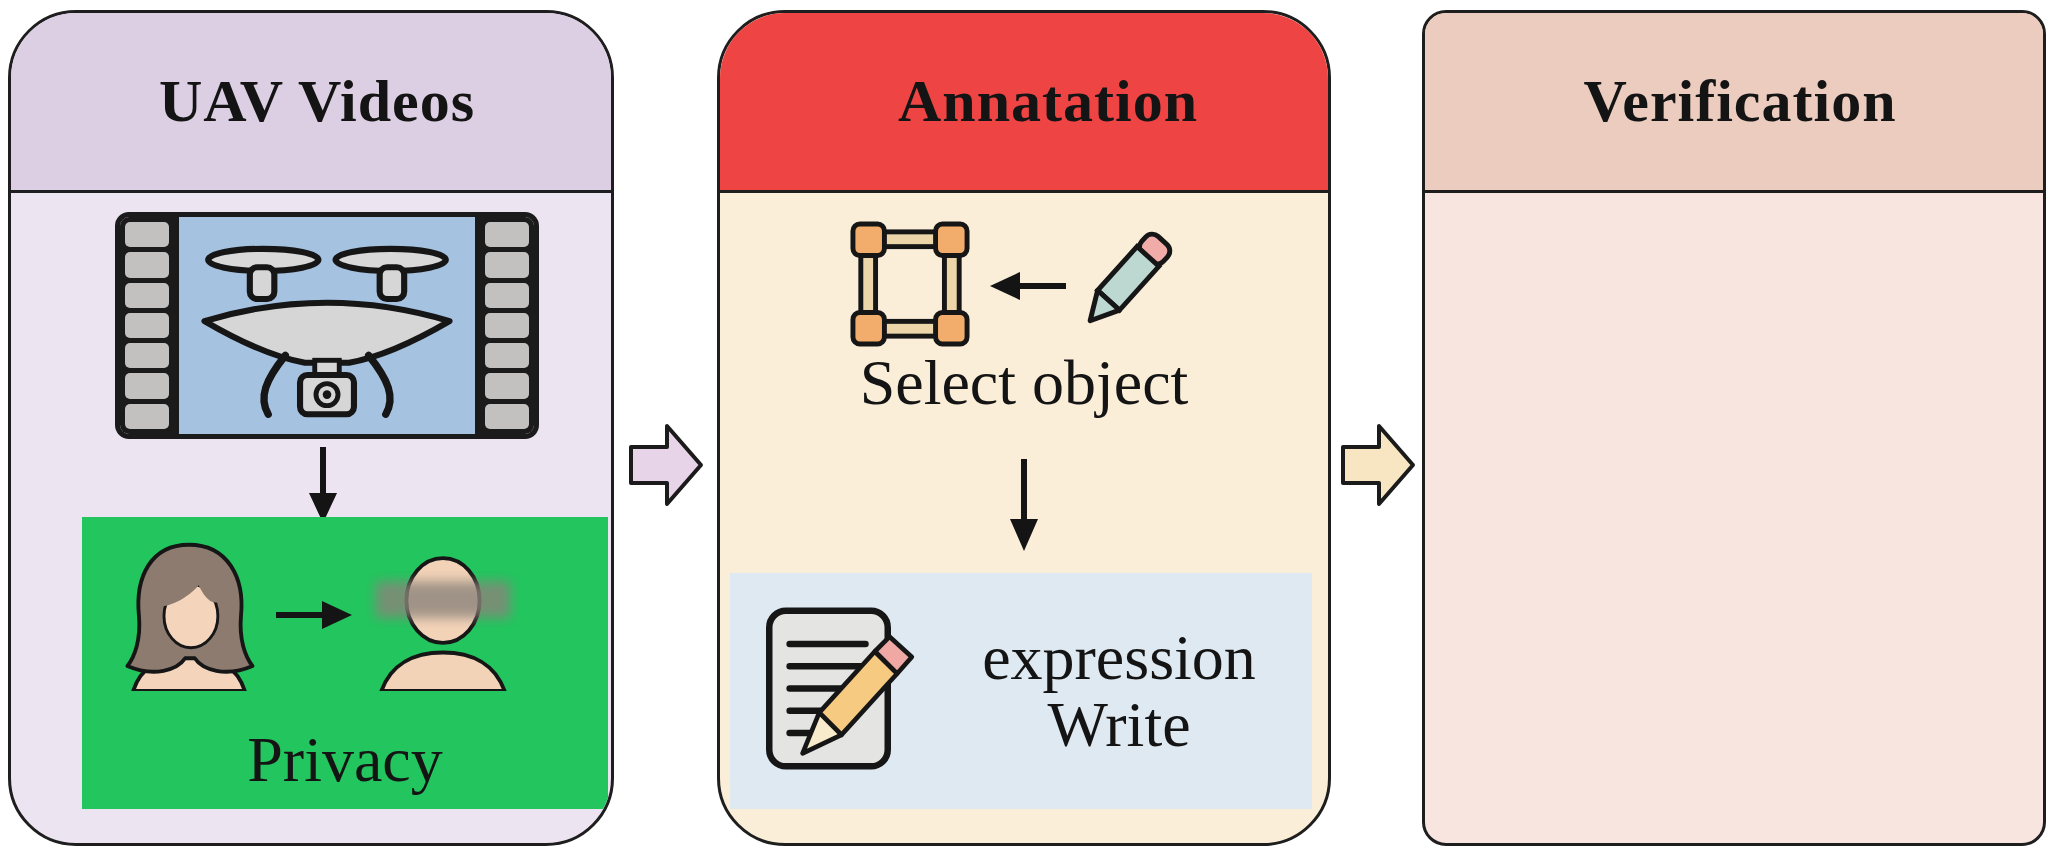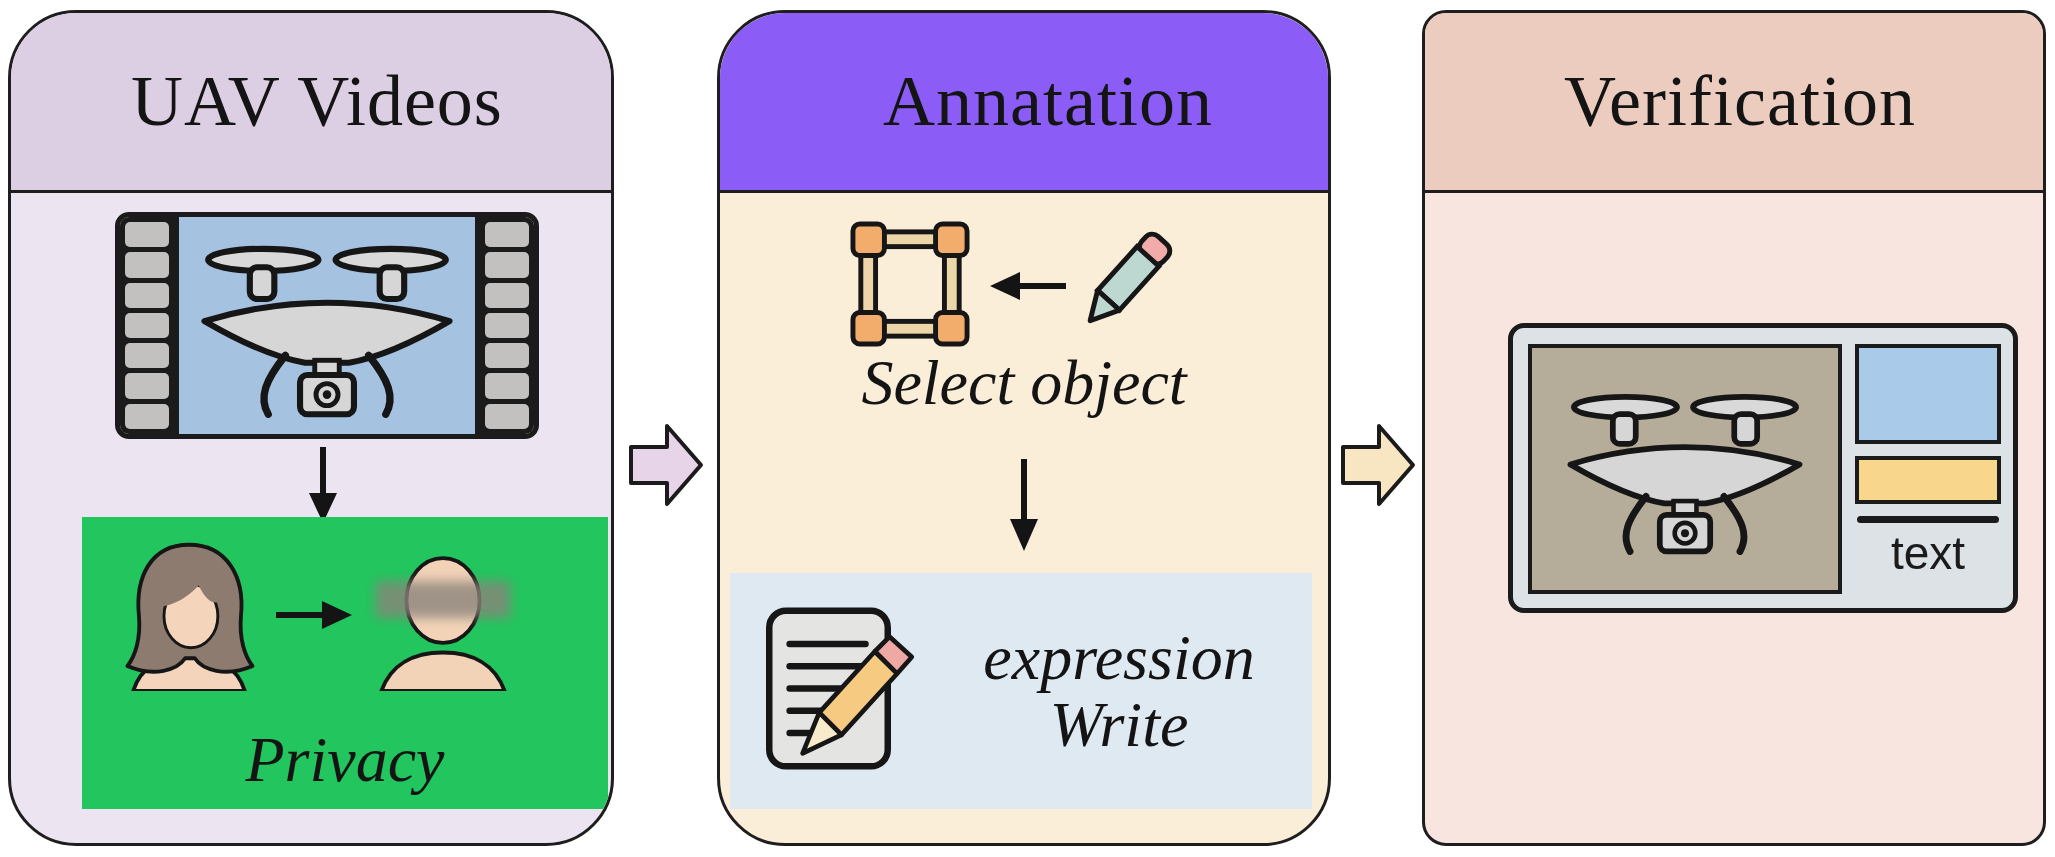--- a/index.html
+++ b/index.html
@@ -2,29 +2,29 @@
 <html><head>
 <meta charset="utf-8">
 <style>
   html,body{margin:0;padding:0;background:#ffffff;}
   .stage{position:relative;width:2055px;height:857px;background:#ffffff;overflow:hidden;
          font-family:"Liberation Serif","DejaVu Serif",serif;color:#141414;}
   .panel{position:absolute;top:10px;height:836px;background:#fff;border:3px solid #1e1e1e;
          border-radius:68px;box-sizing:border-box;overflow:hidden;}
   .panel-header{position:absolute;left:0;top:0;width:100%;height:180px;box-sizing:border-box;
          border-bottom:3px solid #1e1e1e;display:flex;align-items:center;justify-content:center;}
-  .panel-title{font-weight:400;font-size:72px;letter-spacing:1px;margin-left:12px;}
+  .panel-title{font-weight:700;font-size:60px;letter-spacing:1px;margin-left:12px;}
   .panel-uav{left:8px;width:606px;background:#ece4f0;}
   .panel-uav .panel-header{background:#ddcfe3;}
   .panel-annotation{left:717px;width:614px;background:#faeed9;}
-  .panel-annotation .panel-header{background:#8b5cf6;padding-left:36px;}
+  .panel-annotation .panel-header{background:#ef4444;padding-left:36px;}
   .panel-verification{left:1422px;width:624px;background:#f8e5df;border-radius:24px;}
   .panel-verification .panel-header{background:#ecccbf;}
 
-  .caption{font-style:italic;font-size:64px;line-height:1.05;text-align:center;}
+  .caption{font-size:64px;line-height:1.05;text-align:center;}
 
   
   .film{position:absolute;left:104px;top:199px;width:424px;height:227px;display:flex;
         border:5px solid #1b1b1b;border-radius:14px;overflow:hidden;box-sizing:border-box;}
   .sprockets{width:54px;background:#1b1b1b;display:flex;flex-direction:column;gap:5px;padding:5px;box-sizing:border-box;}
   .sprockets .hole{flex:1;background:#c2c1c0;border-radius:5px;}
   .screen{flex:1;background:#a5c2e1;border-left:5px solid #1b1b1b;border-right:5px solid #1b1b1b;
           display:flex;align-items:center;justify-content:center;}
 
   .greenbox{position:absolute;left:71px;top:504px;width:526px;height:292px;background:#22c55e;}
@@ -190,27 +190,16 @@
 
   <svg class="abs" style="left:1339px;top:421px" width="78" height="88" viewBox="0 0 78 88">
     <polygon points="4,26 40,26 40,5 74,44 40,83 40,62 4,62" fill="#f8e5c2" stroke="#1b1b1b" stroke-width="4" stroke-linejoin="round"></polygon>
   </svg>
 
   <div class="panel panel-verification">
     <div class="panel-header">
       <div class="panel-title">Verification</div>
     </div>
 
-    <div class="ui-card">
-      <div class="ui-image">
-        <svg width="252" height="184" viewBox="0 0 220 160">
-          <use href="#droneShape"></use>
-        </svg>
-      </div>
-      <div class="ui-blue"></div>
-      <div class="ui-yellow"></div>
-      <div class="ui-line"></div>
-      <div class="ui-text">text</div>
-    </div>
 
   </div>
 
 </div>
 
 </body></html>

